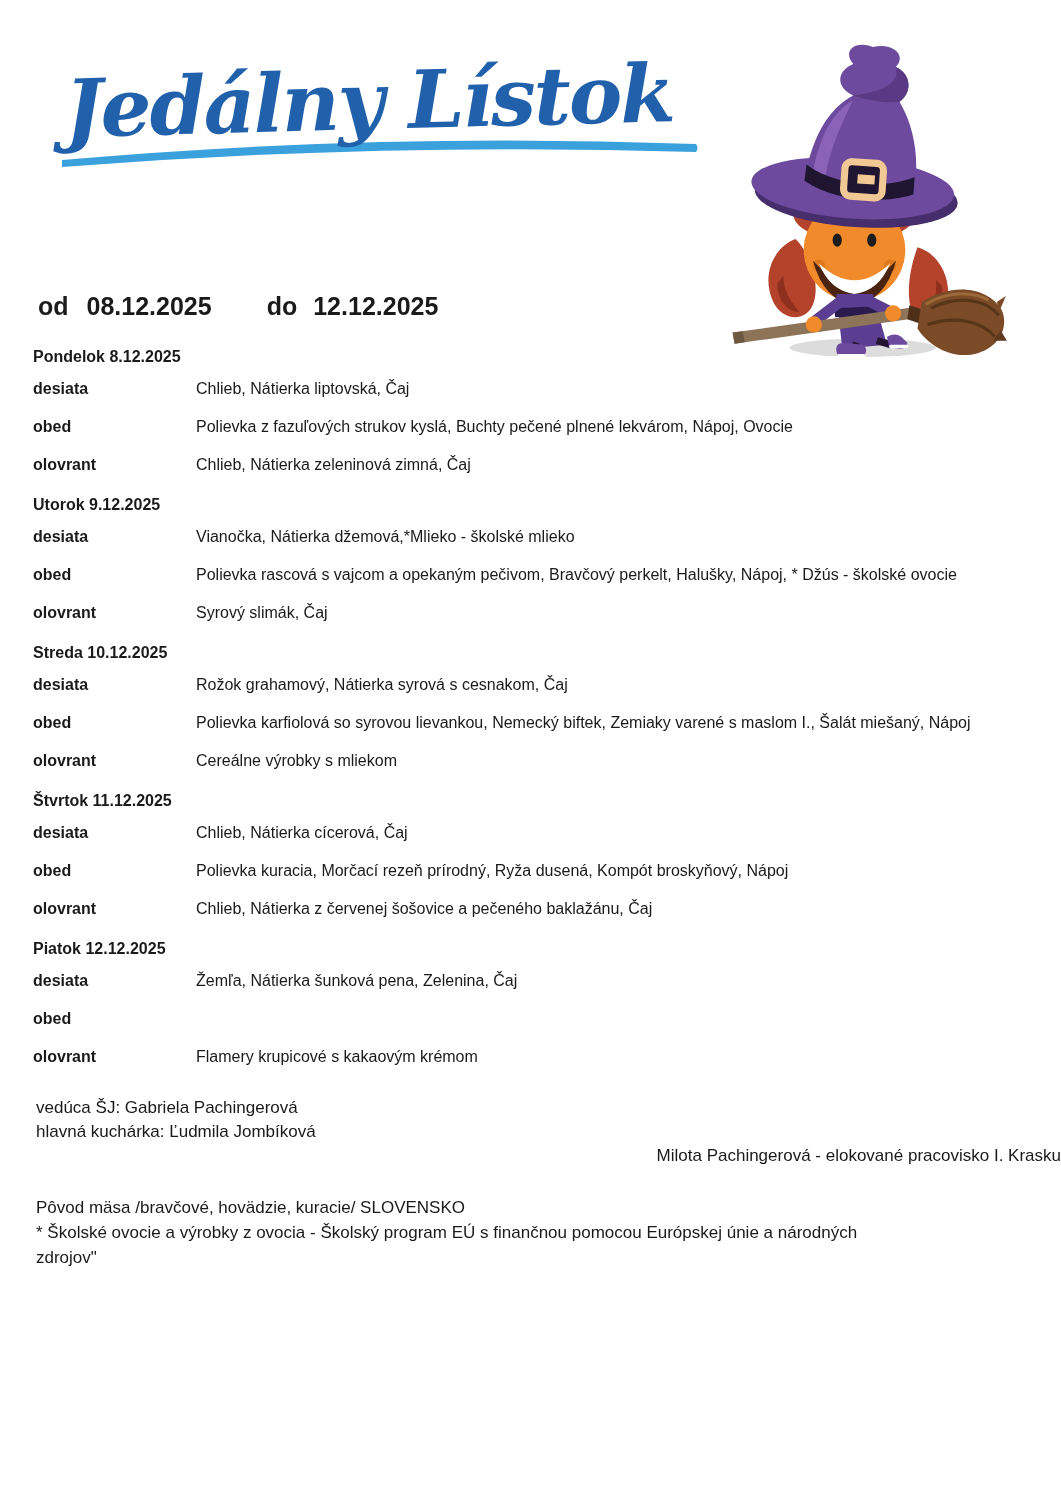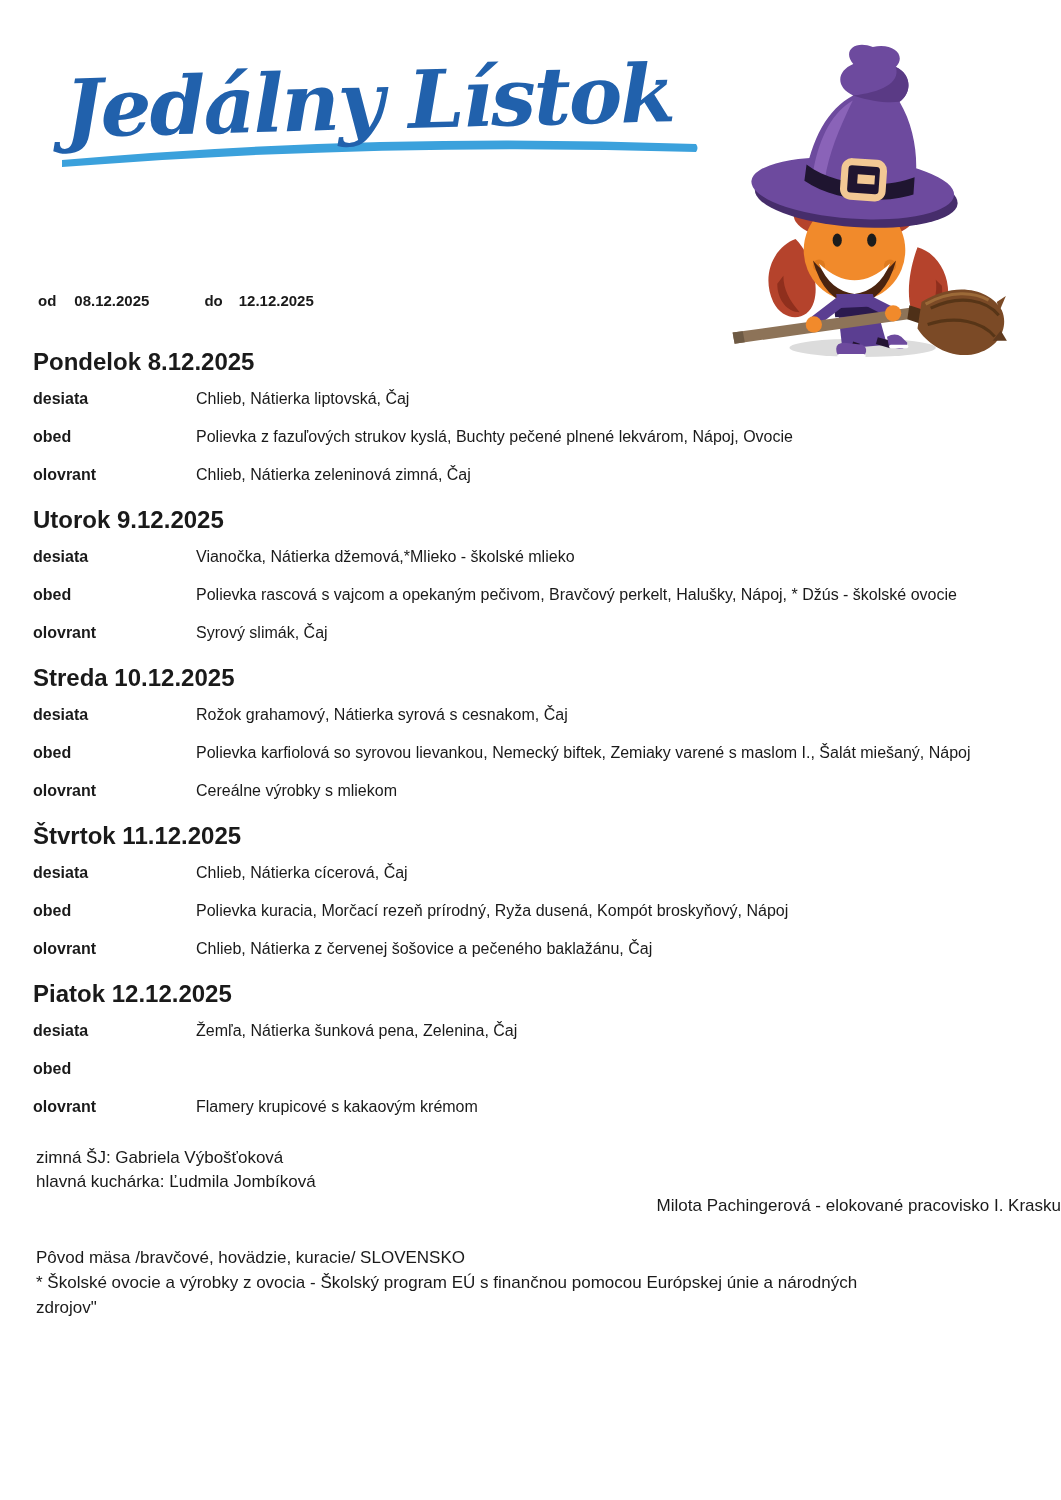--- a/index.html
+++ b/index.html
@@ -17,29 +17,29 @@
     font-family:"DejaVu Serif", serif;
     font-style:italic; font-weight:bold;
     font-size:80px; letter-spacing:-2px;
     color:#2161ac; white-space:nowrap;
     transform:rotate(-1.5deg); transform-origin:left bottom;
   }
   .swoosh { display:block; margin:-26px 0 0 -6px; }
 
   .witch { position:absolute; left:702px; top:40px; }
 
-  .date-line { position:absolute; left:38px; top:292px; font-size:15px; font-weight:bold; }
+  .date-line { position:absolute; left:38px; top:292px; font-size:25px; font-weight:bold; }
   .date-line .lbl  { margin-right:18px; }
   .date-line .from { margin-right:55px; }
   .date-line .lbl2 { margin-right:16px; }
 
   
   .menu { padding:0 28px 0 33px; }
   .day + .day { margin-top:18px; }
-  .day-heading { font-size:24px; font-weight:bold; margin:0 0 9px 0; }
+  .day-heading { font-size:16px; font-weight:bold; margin:0 0 9px 0; }
   .meal-row { display:flex; align-items:flex-start; margin-bottom:11px; font-size:16px; line-height:27px; }
   .meal-label { flex:0 0 163px; font-weight:bold; }
   .meal-text  { max-width:818px; }
 
   
   .footer { padding-left:36px; margin-top:26px; font-size:17px; line-height:24px; }
   .staff-line { }
   .staff-indent { padding-left:150px;text-align:right; }
   .notes { margin-top:27px; max-width:830px; line-height:25px; }
 </style>
@@ -200,21 +200,21 @@
       </div>
       <div class="meal-row">
         <div class="meal-label">olovrant</div>
         <div class="meal-text">Flamery krupicové s kakaovým krémom</div>
       </div>
     </section>
 
   </div>
 
   <div class="footer">
-    <div class="staff-line">zimná ŠJ: Gabriela Výbošťoková</div>
+    <div class="staff-line">vedúca ŠJ: Gabriela Pachingerová</div>
     <div class="staff-line">hlavná kuchárka: Ľudmila Jombíková</div>
     <div class="staff-line staff-indent">Milota Pachingerová - elokované pracovisko I. Krasku</div>
     <div class="notes">
       <div>Pôvod mäsa /bravčové, hovädzie, kuracie/ SLOVENSKO</div>
       <div>* Školské ovocie a výrobky z ovocia - Školský program EÚ  s finančnou pomocou Európskej únie a národných zdrojov"</div>
     </div>
   </div>
 
 </div>
 

